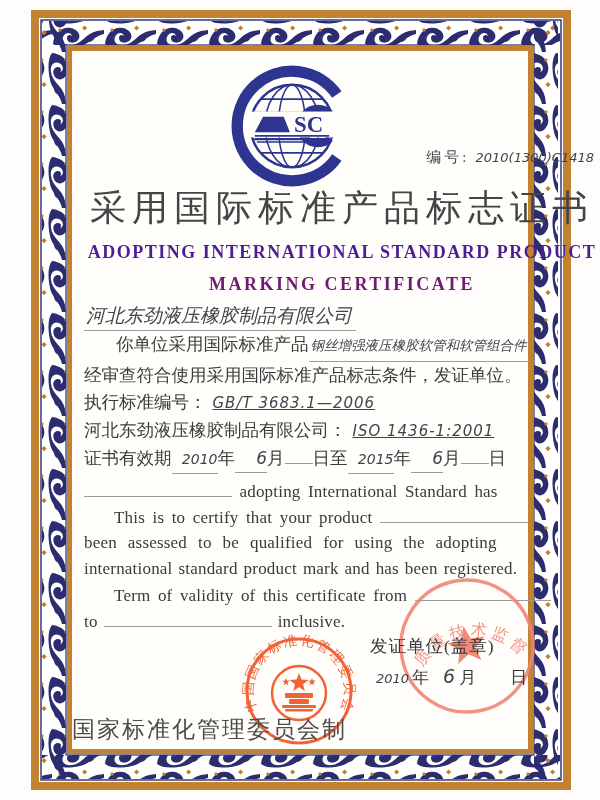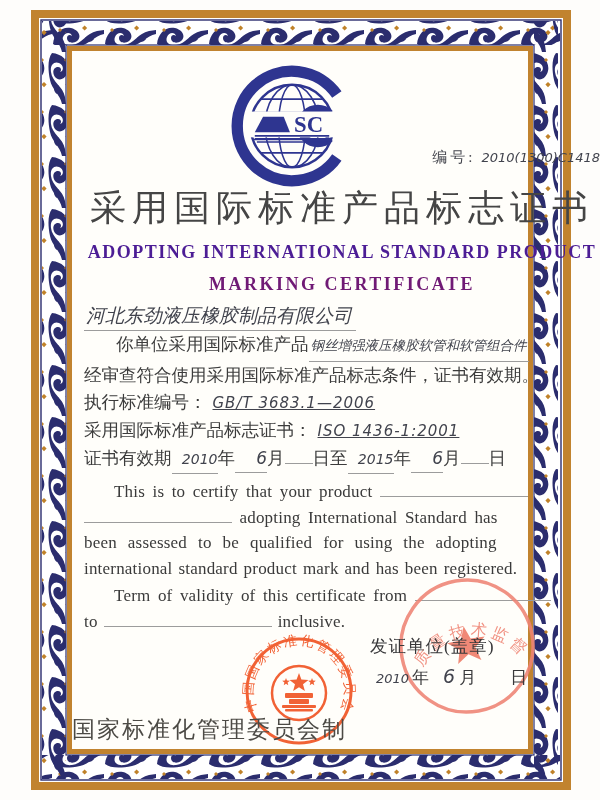--- a/index.html
+++ b/index.html
@@ -3,21 +3,21 @@
 <meta charset="utf-8">
 <style>
   html,body{margin:0;padding:0;background:#ffffff;}
   .page{position:relative;width:600px;height:800px;background:#fefdfb;overflow:hidden;
         font-family:"Liberation Serif","DejaVu Serif",serif;color:#3b3b3b;}
   .frame-svg{position:absolute;left:0;top:0;}
   .content{position:absolute;left:72px;top:50px;width:540px;height:700px;}
 
   .logo{position:absolute;left:158px;top:14px;}
 
-  .serial{position:absolute;right:12px;top:98px;white-space:nowrap;margin-left:22px;}
+  .serial{position:absolute;right:18px;top:98px;white-space:nowrap;margin-left:22px;}
   .serial-label{font-size:15px;letter-spacing:3px;color:#45464e;}
   .serial-no{font-size:13px;margin-left:2px;}
 
   .hw{font-family:"DejaVu Sans",sans-serif;font-style:italic;color:#41434d;}
 
   .title-cn{position:absolute;left:0;right:0;top:134px;margin:0;text-align:center;
             font-size:36px;font-weight:normal;letter-spacing:6px;color:#454545;white-space:nowrap;}
   .title-en1{position:absolute;left:0;right:0;top:192px;text-align:center;
              font-size:18px;font-weight:bold;letter-spacing:1.5px;color:#4c1d95;white-space:nowrap;}
   .title-en2{position:absolute;left:0;right:0;top:224px;text-align:center;
@@ -125,37 +125,37 @@
     <div class="title-en1">ADOPTING  INTERNATIONAL  STANDARD PRODUCT</div>
     <div class="title-en2">MARKING CERTIFICATE</div>
 
     <div class="body">
       <div class="line">
         <span class="hw u company">河北东劲液压橡胶制品有限公司</span>
       </div>
       <div class="line indent">
         <span>你单位采用国际标准产品</span><span class="hw u product">钢丝增强液压橡胶软管和软管组合件</span>
       </div>
-      <div class="line">经审查符合使用采用国际标准产品标志条件，证书有效期。</div>
+      <div class="line">经审查符合使用采用国际标准产品标志条件，发证单位。</div>
       <div class="line">
         <span>执行标准编号：</span><span class="hw stdval">GB/T 3683.1—2006</span>
       </div>
       <div class="line">
-        <span>采用国际标准产品标志证书：</span><span class="hw stdval">ISO 1436-1:2001</span>
+        <span>河北东劲液压橡胶制品有限公司：</span><span class="hw stdval">ISO 1436-1:2001</span>
       </div>
       <div class="line validity">
         <span>证书有效期</span><span class="u b46 hw">2010</span><span>年</span><span class="u b30 hw">6</span><span>月</span><span class="u b28"></span><span>日至</span><span class="u b46 hw">2015</span><span>年</span><span class="u b30 hw">6</span><span>月</span><span class="u b28"></span><span>日</span>
       </div>
 
       <div class="en">
+        <div class="en-line">
+          <span class="u b150"></span> <span>adopting International Standard has</span>
+        </div>
         <div class="en-line indent">
           <span>This is to certify that your product</span> <span class="u b150"></span>
-        </div>
-        <div class="en-line">
-          <span class="u b150"></span> <span>adopting International Standard has</span>
         </div>
         <div class="en-line just">been assessed to be qualified for using the adopting</div>
         <div class="en-line wide">international standard product mark and has been registered.</div>
         <div class="en-line indent term">
           <span>Term of validity of this certificate from</span> <span class="u b140"></span>
         </div>
         <div class="en-line">
           <span>to</span><span class="u b170"></span><span>inclusive.</span>
         </div>
       </div>

